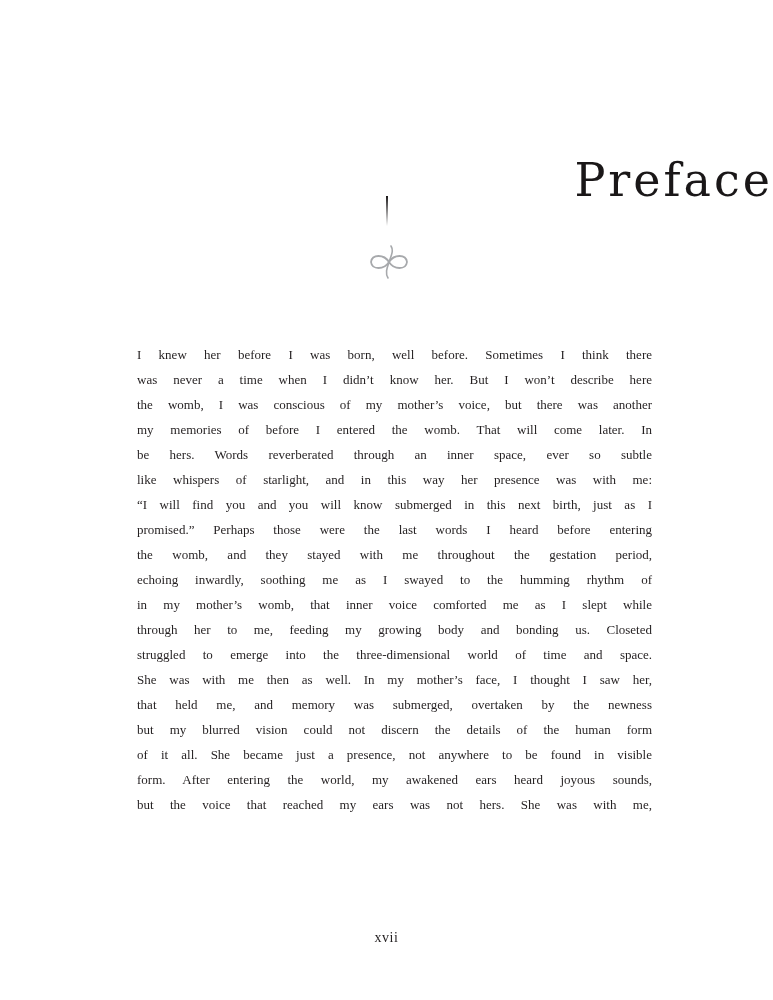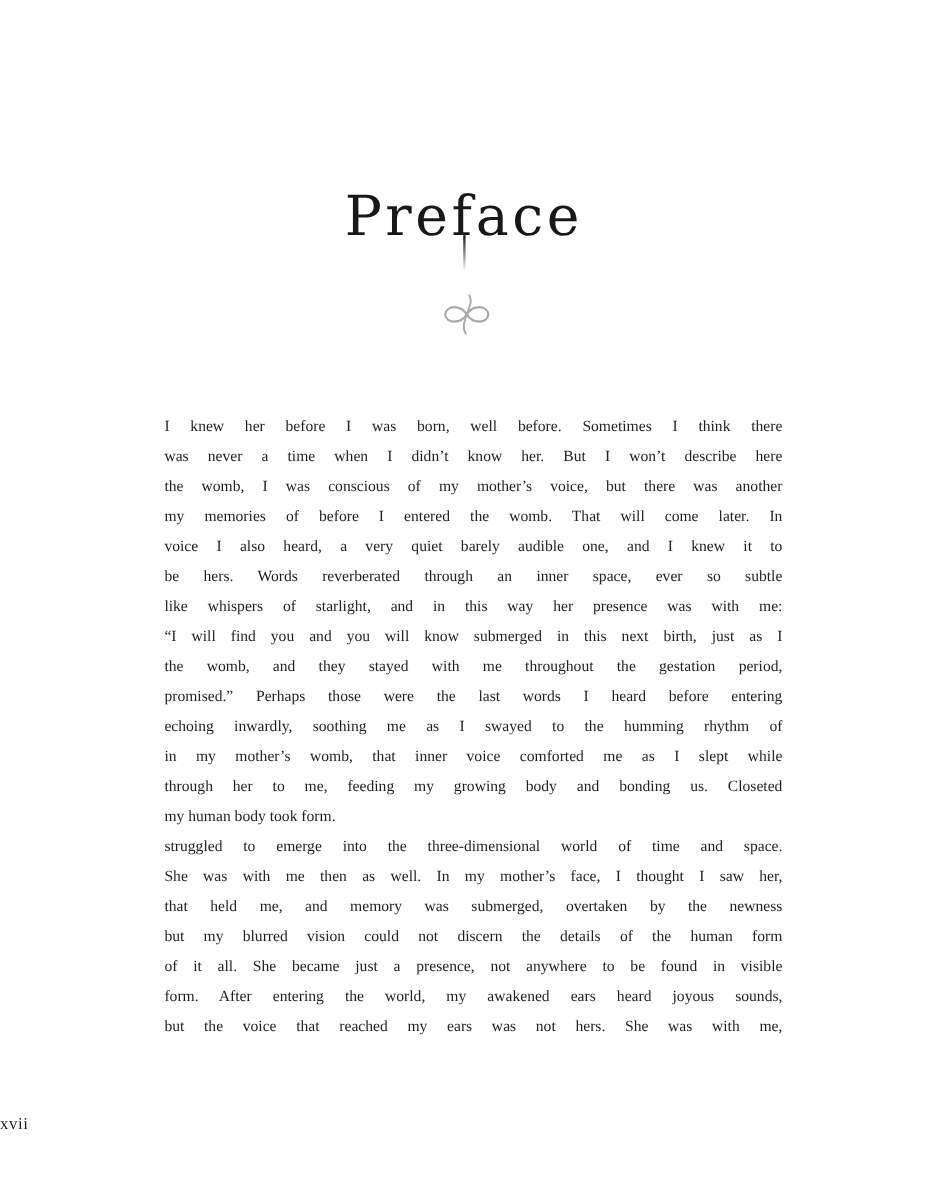--- a/index.html
+++ b/index.html
@@ -19,21 +19,21 @@
       position: absolute;
       left: 0; top: 0;
       width: 773px;
       height: 1000px;
     }
     .chapter-title {
       position: absolute;
       left: 0;
       width: 773px;
       top: 150px;
-      text-align: center;
+      text-align: right;
       font-family: "DejaVu Serif", serif;
       font-size: 46px;
       letter-spacing: 3px;
       color: #1a1718;
       font-weight: normal;
       margin: 0;
       line-height: 60px;
     }
     .title-f-stroke {
       position: absolute;
@@ -69,20 +69,21 @@
       text-align-last: left;
     }
     .line.indent {
       padding-left: 20px;
     }
     .page-number {
       position: absolute;
       left: 0;
       width: 773px;
       top: 930px;
+      text-align: center;
       font-size: 14px;
       letter-spacing: 0.5px;
     }
   </style>
 </head>
 <body>
 
 <div class="page">
 
   <h1 class="chapter-title">Preface</h1>
@@ -93,30 +94,28 @@
     <path d="M23 18 C 25 12, 28 7, 25 2" fill="none" stroke="#a7a9ac" stroke-width="1.6" stroke-linecap="round"></path>
     <path d="M23 18 C 21 24, 19 29, 22 34" fill="none" stroke="#a7a9ac" stroke-width="1.6" stroke-linecap="round"></path>
   </svg>
 
   <div class="body-text">
     <div>
       <span class="line">I knew her before I was born, well before. Sometimes I think there</span>
       <span class="line">was never a time when I didn’t know her. But I won’t describe here</span>
       <span class="line">the womb, I was conscious of my mother’s voice, but there was another</span>
       <span class="line">my memories of before I entered the womb. That will come later. In</span>
-      <span class="line">voice I also heard, a very quiet barely audible one, and I knew it to</span>
       <span class="line">be hers. Words reverberated through an inner space, ever so subtle</span>
       <span class="line">like whispers of starlight, and in this way her presence was with me:</span>
       <span class="line">“I will find you and you will know submerged in this next birth, just as I</span>
+      <span class="line">promised.” Perhaps those were the last words I heard before entering</span>
       <span class="line">the womb, and they stayed with me throughout the gestation period,</span>
-      <span class="line">promised.” Perhaps those were the last words I heard before entering</span>
       <span class="line">echoing inwardly, soothing me as I swayed to the humming rhythm of</span>
       <span class="line">in my mother’s womb, that inner voice comforted me as I slept while</span>
       <span class="line">through her to me, feeding my growing body and bonding us. Closeted</span>
-      <span class="line last">my human body took form.</span>
     </div>
     <div>
       <span class="line">struggled to emerge into the three-dimensional world of time and space.</span>
       <span class="line">She was with me then as well. In my mother’s face, I thought I saw her,</span>
       <span class="line">that held me, and memory was submerged, overtaken by the newness</span>
       <span class="line">but my blurred vision could not discern the details of the human form</span>
       <span class="line">of it all. She became just a presence, not anywhere to be found in visible</span>
       <span class="line">form. After entering the world, my awakened ears heard joyous sounds,</span>
       <span class="line">but the voice that reached my ears was not hers. She was with me,</span>
     </div>

